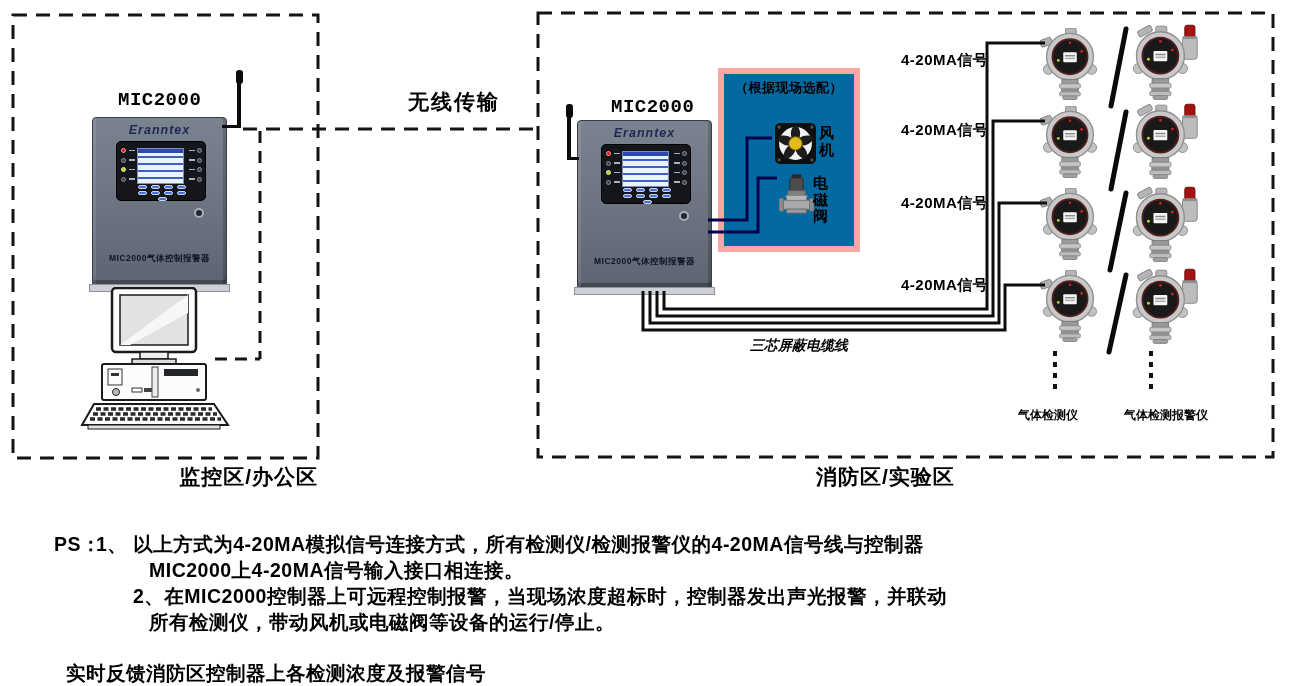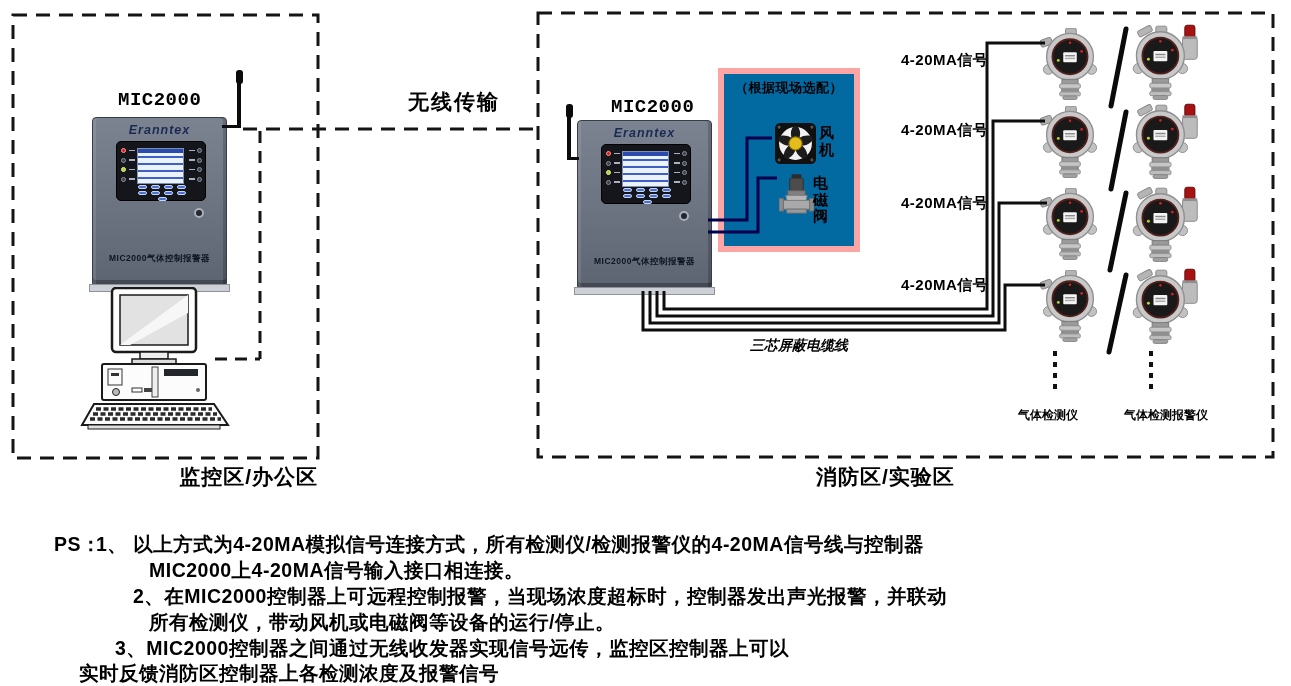--- a/index.html
+++ b/index.html
@@ -370,16 +370,15 @@
       <rect x="1149" y="373" width="4" height="5"></rect>
         <rect x="1149" y="384" width="4" height="5"></rect>
     </g>
   </svg>
 
   <div class="note-line" style="left:54px;top:532px;">PS：</div>
   <div class="note-line" style="left:96px;top:532px;">1、 以上方式为4-20MA模拟信号连接方式，所有检测仪/检测报警仪的4-20MA信号线与控制器</div>
   <div class="note-line" style="left:149px;top:558px;">MIC2000上4-20MA信号输入接口相连接。</div>
   <div class="note-line" style="left:133px;top:584px;">2、在MIC2000控制器上可远程控制报警，当现场浓度超标时，控制器发出声光报警，并联动</div>
   <div class="note-line" style="left:149px;top:610px;">所有检测仪，带动风机或电磁阀等设备的运行/停止。</div>
-  <div class="note-line" style="left:115px;top:636px;">3、MIC2000控制器之间通过无线收发器实现信号远传，监控区控制器上可以</div>
-  <div class="note-line" style="left:79px;top:661px;">实时反馈消防区控制器上各检测浓度及报警信号</div>
+  <div class="note-line" style="left:66px;top:661px;">实时反馈消防区控制器上各检测浓度及报警信号</div>
 
 </div>
 
 </body></html>

